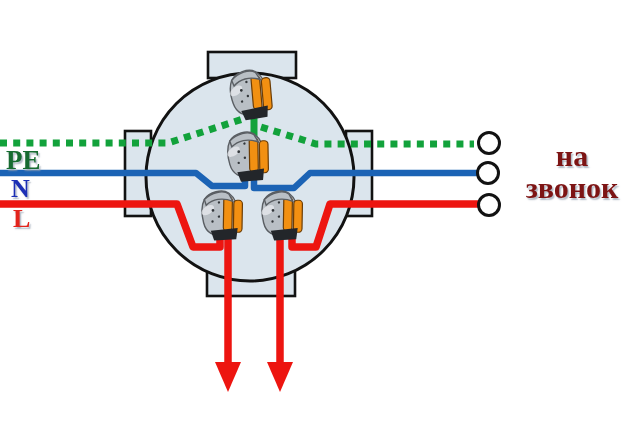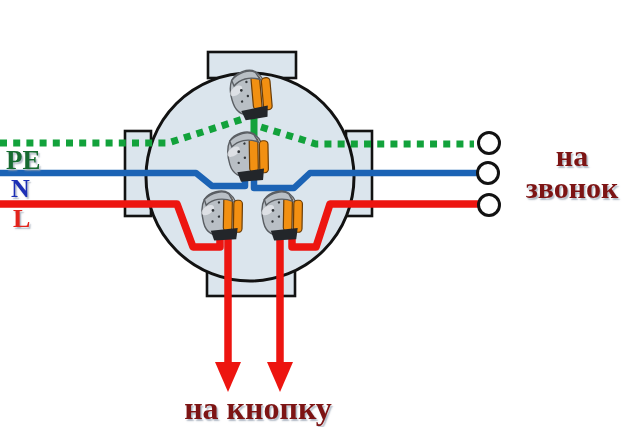--- a/index.html
+++ b/index.html
@@ -121,15 +121,14 @@
   </svg>
 
   <div class="lbl lbl-pe">PE</div>
   <div class="lbl lbl-n">N</div>
   <div class="lbl lbl-l">L</div>
 
   <div class="lbl caption caption-bell">
     <div>на</div>
     <div>звонок</div>
   </div>
-  <div class="lbl caption caption-button">на кнопку</div>
 
 </div>
 
 </body></html>

